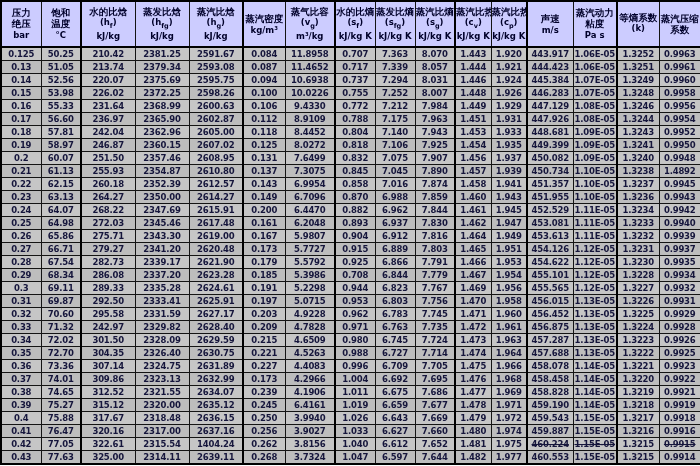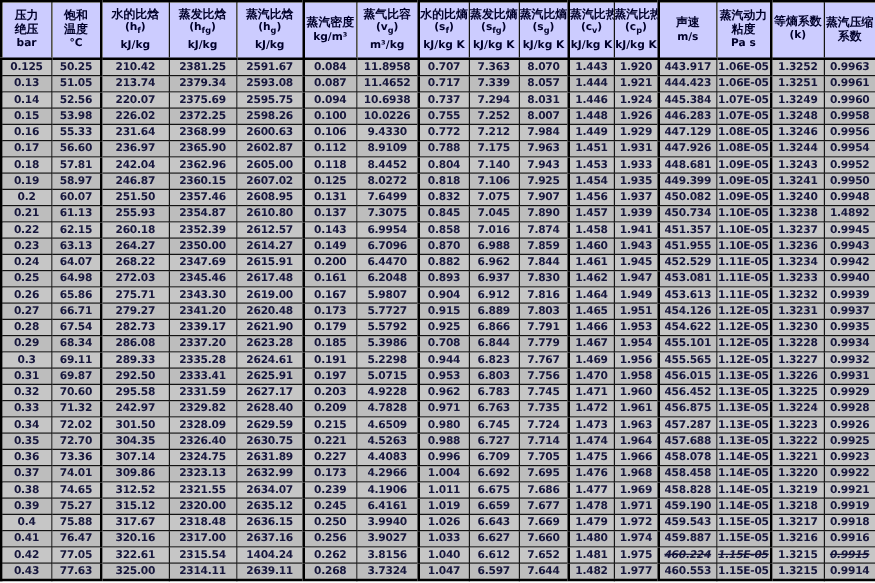--- a/index.html
+++ b/index.html
@@ -13,21 +13,21 @@
          border-bottom:2px solid #000;}
   th.hdr .nm{font-size:9.5px;line-height:11px;}
   th.hdr .sym{font-size:8.5px;line-height:10px;}
   th.hdr .sym sub{font-size:6.5px;}
   th.hdr .unit{font-size:8.5px;line-height:11px;margin-top:1px;}
   td.cell{height:12px;font-size:8.5px;line-height:12px;font-weight:bold;
           color:#16163c;letter-spacing:-0.2px;}
   tr.rA td{background:#c6c6c6;}
   tr.rB td{background:#bdbdbd;}
   .ge{border-right:2px solid #000 !important;}
-  .struck{text-decoration:line-through;font-style:italic;}
+  .struck{text-decoration:line-through;}
 </style>
 </head>
 <body>
 
 <div class="page">
   <table class="steam">
     <colgroup>
         <col style="width: 40px;">
         <col style="width: 40px;">
         <col style="width: 54px;">

